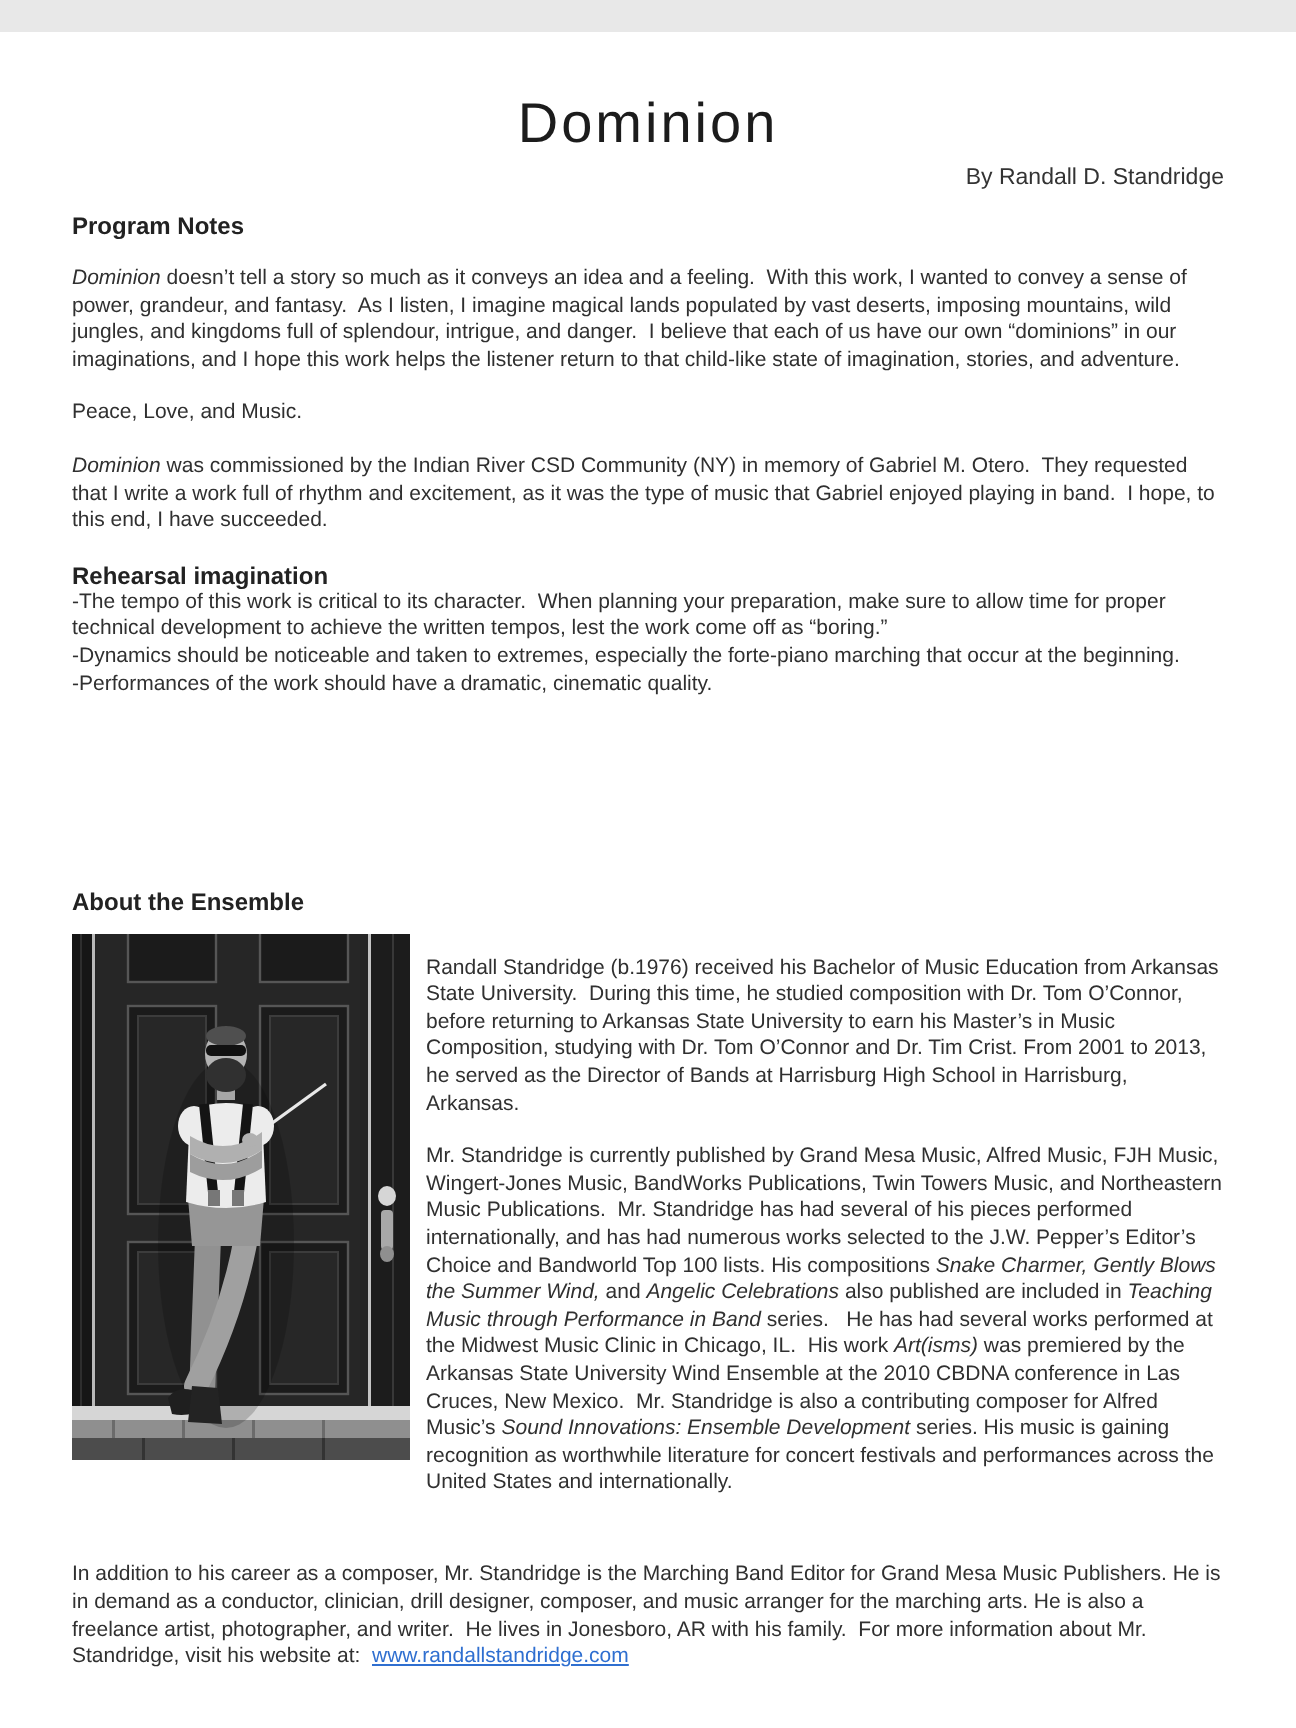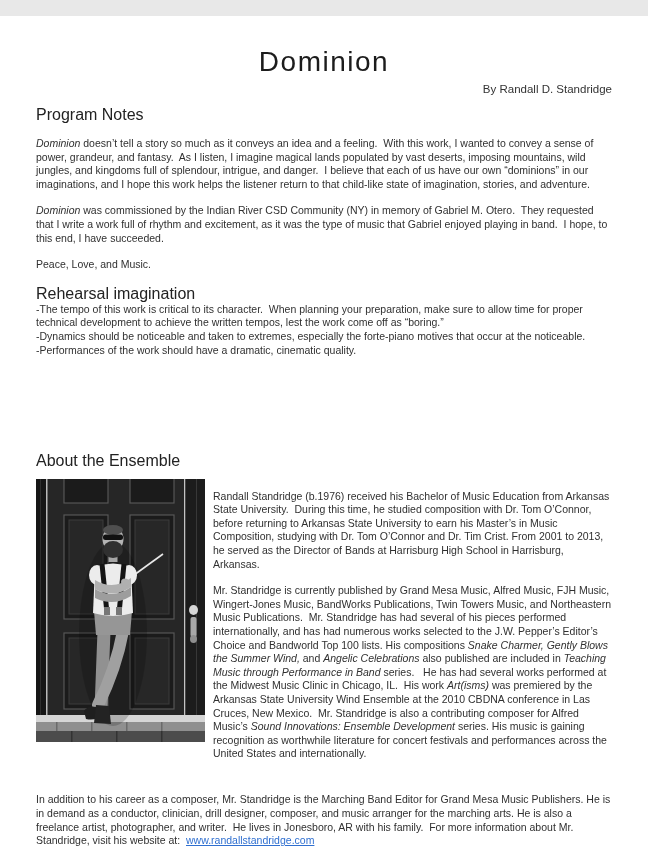--- a/index.html
+++ b/index.html
@@ -8,21 +8,21 @@
     margin:16px auto;background:#ffffff;
     padding:30px 36px 0 36px;
     font-family:"Liberation Sans",sans-serif;
     color:#303030;overflow:hidden;
   }
   .title{
     margin:0;text-align:center;font-size:28px;font-weight:400;
     letter-spacing:1.5px;color:#1c1c1c;
   }
   .byline{text-align:right;font-size:11.5px;margin-top:5px;color:#333;}
-  .hd{font-weight:normal;font-size:16px;color:#222;}
+  .hd{font-weight:bold;font-size:12px;color:#222;}
   .hd-program{margin-top:11px;}
   .hd-rehearsal{margin-top:13px;}
   .hd-composer{margin-top:95px;}
   .para{font-size:10.5px;line-height:13.6px;white-space:pre-wrap;}
   .mt{margin-top:13px;}
   .i{font-style:italic;}
   .link{color:#2f6fd0;text-decoration:underline;cursor:pointer;}
   .composer-row{display:flex;margin-top:9px;}
   .photo-wrap{width:169px;height:263px;flex:0 0 169px;margin-right:8px;}
   .photo-wrap svg{display:block;}
@@ -33,26 +33,26 @@
 <body>
 
 <div class="page">
 
   <h1 class="title">Dominion</h1>
   <div class="byline">By Randall D. Standridge</div>
 
   <div class="hd hd-program">Program Notes</div>
 
   <p class="para mt"><span class="i">Dominion</span><span> doesn’t tell a story so much as it conveys an idea and a feeling.  With this work, I wanted to convey a sense of power, grandeur, and fantasy.  As I listen, I imagine magical lands populated by vast deserts, imposing mountains, wild jungles, and kingdoms full of splendour, intrigue, and danger.  I believe that each of us have our own “dominions” in our imaginations, and I hope this work helps the listener return to that child-like state of imagination, stories, and adventure.</span></p>
+  <p class="para mt">Peace, Love, and Music.</p>
   <p class="para mt"><span class="i">Dominion</span><span> was commissioned by the Indian River CSD Community (NY) in memory of Gabriel M. Otero.  They requested that I write a work full of rhythm and excitement, as it was the type of music that Gabriel enjoyed playing in band.  I hope, to this end, I have succeeded.</span></p>
-  <p class="para mt">Peace, Love, and Music.</p>
 
   <div class="hd hd-rehearsal">Rehearsal imagination</div>
   <div class="para">-The tempo of this work is critical to its character.  When planning your preparation, make sure to allow time for proper technical development to achieve the written tempos, lest the work come off as “boring.”</div>
-  <div class="para">-Dynamics should be noticeable and taken to extremes, especially the forte-piano motives that occur at the noticeable.</div>
+  <div class="para">-Dynamics should be noticeable and taken to extremes, especially the forte-piano marching that occur at the beginning.</div>
   <div class="para">-Performances of the work should have a dramatic, cinematic quality.</div>
 
   <div class="hd hd-composer">About the Ensemble</div>
 
   <div class="composer-row">
     <div class="photo-wrap">
 
       <svg viewBox="0 0 169 263" width="169" height="263">
         <rect width="169" height="263" fill="#242424"></rect>
 

